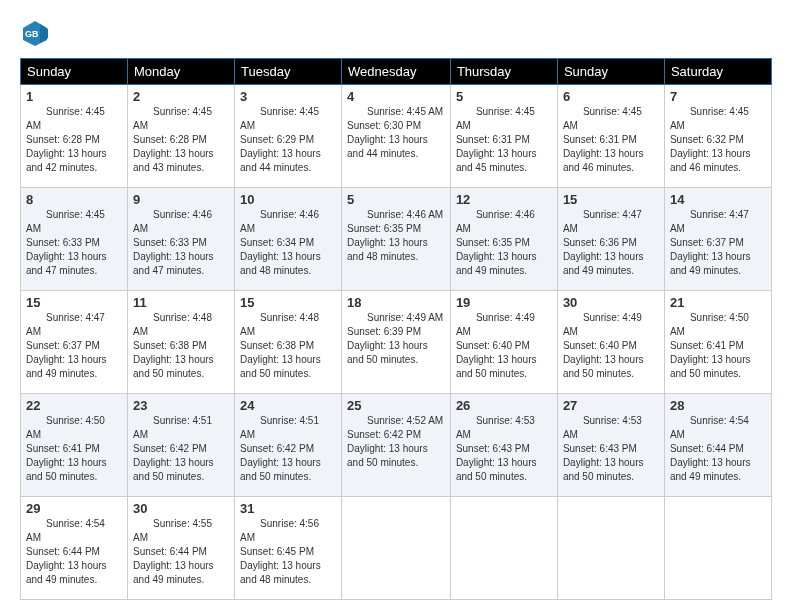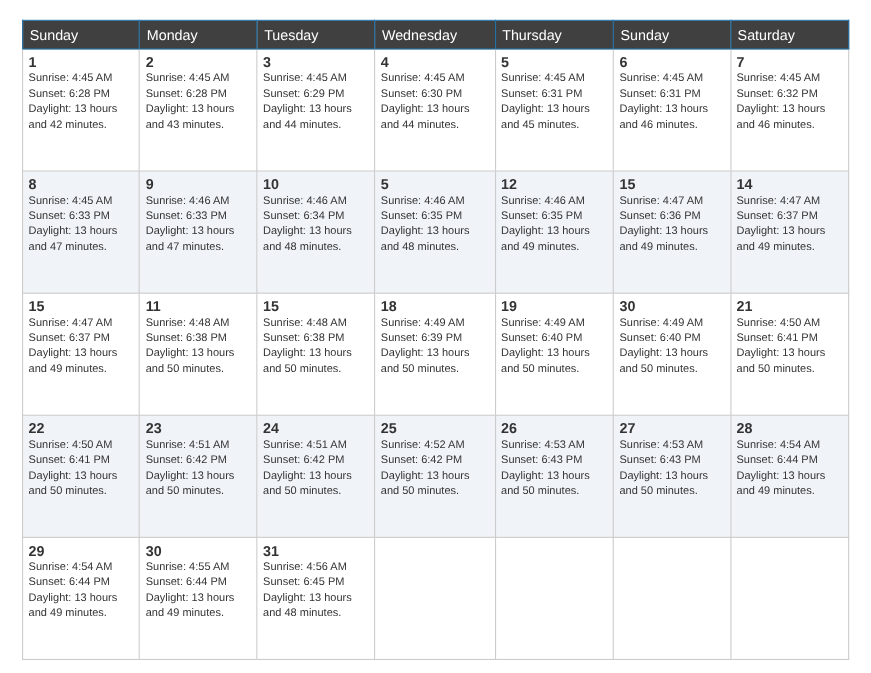--- a/index.html
+++ b/index.html
@@ -59,21 +59,21 @@
       font-size: 15px;
       color: #555;
     }
     .calendar {
       flex: 1;
       border-collapse: collapse;
       width: 100%;
       font-size: 10.5px;
     }
     .calendar th {
-      background: #404040;
+      background: #000000;
       color: #fff;
       text-align: left;
       padding: 5px 6px;
       font-size: 13px;
       font-weight: normal;
       border: 1px solid #2471a3;
     }
     .calendar td {
       border: 1px solid #ccc;
       vertical-align: top;
@@ -88,29 +88,47 @@
     .day-num {
       font-size: 13px;
       font-weight: bold;
       display: block;
       margin-bottom: 1px;
     }
     .day-info {
       font-size: 10px;
       line-height: 1.4;
       color: #333;
+      margin-left: 20px;
     }
     .empty-cell {
       background: #fff !important;
     }
   </style>
 </head>
 <body>
 
 <div class="page">
+  <div class="top-section">
+    <div class="logo">
+      <svg class="logo-icon" viewBox="0 0 30 30">
+        <polygon points="15,3 27,10 27,22 15,28 3,22 3,10" fill="#2980b9"></polygon>
+        <polygon points="20,6 28,11 28,20 20,25" fill="#1a6fa0"></polygon>
+        <text x="5" y="19" font-size="9" fill="white" font-weight="bold">GB</text>
+      </svg>
+      <div class="logo-text">
+        <span class="logo-general"></span>
+        <span class="logo-blue"></span>
+      </div>
+    </div>
+    <div class="title-section">
+      <div class="main-title"></div>
+      <div class="subtitle"></div>
+    </div>
+  </div>
 
   <table class="calendar">
     <thead>
       <tr>
         <th>Sunday</th>
         <th>Monday</th>
         <th>Tuesday</th>
         <th>Wednesday</th>
         <th>Thursday</th>
         <th>Sunday</th>

